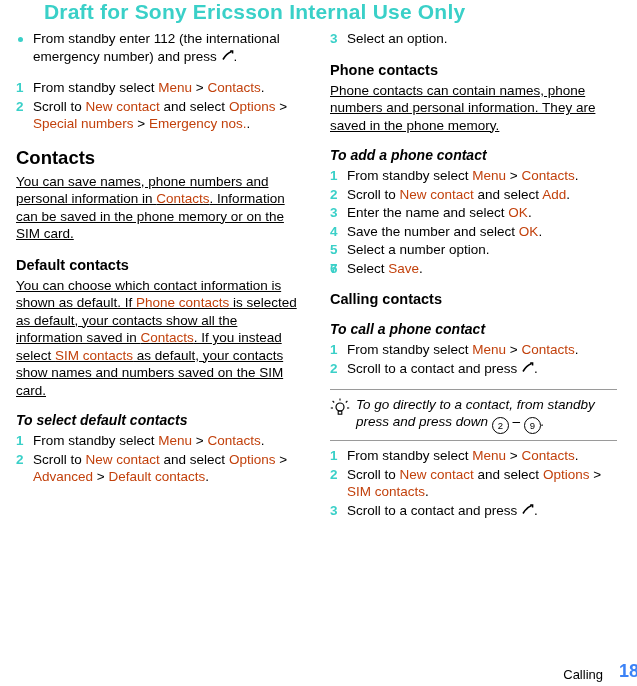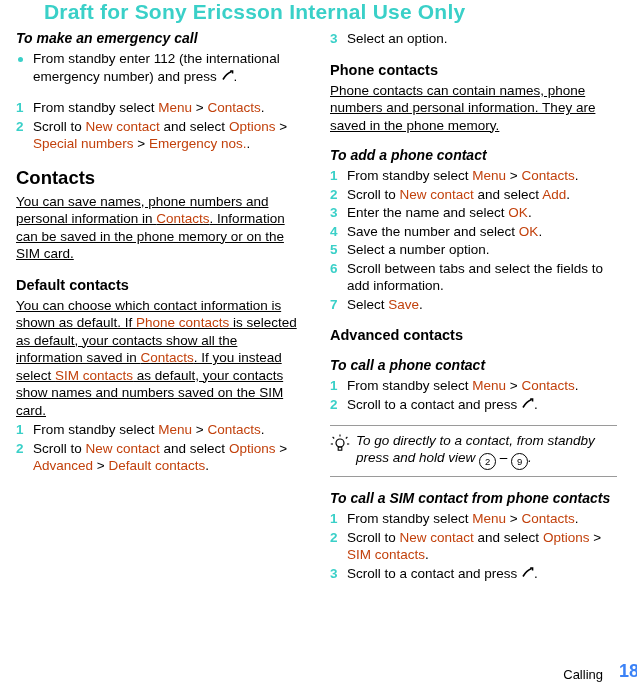--- a/index.html
+++ b/index.html
@@ -156,21 +156,20 @@
 </style>
 </head>
 <body>
 
 <div class="page">
 
   <div class="watermark">Draft for Sony Ericsson Internal Use Only</div>
 
   <div class="col col-left">
 
-    <div class="h3i first">To make an emergency call</div>
 
     <div class="bullet">
       <span>From standby enter 112 (the international emergency number) and press </span><span class="callicon"><svg width="13" height="13" viewBox="0 0 13 13">
             <path d="M2,9.5 C4,6 7,3.2 10.6,1.6" stroke="#000" stroke-width="1.6" fill="none"></path>
             <path d="M9.2,1.0 L11.6,1.0 L11.6,3.4" stroke="#000" stroke-width="1.5" fill="none"></path>
           </svg></span>.
     </div>
 
 
     <div class="step">
@@ -186,20 +185,21 @@
     <div class="para">
       <span>You can save names, phone numbers and personal information in </span><span class="t">Contacts</span><span>. Information can be saved in the phone memory or on the SIM card.</span>
     </div>
 
     <div class="h3">Default contacts</div>
 
     <div class="para">
       <span>You can choose which contact information is shown as default. If </span><span class="t">Phone contacts</span><span> is selected as default, your contacts show all the information saved in </span><span class="t">Contacts</span><span>. If you instead select </span><span class="t">SIM contacts</span><span> as default, your contacts show names and numbers saved on the SIM card.</span>
     </div>
 
+    <div class="h3i">To select default contacts</div>
 
     <div class="step">
       <span class="num">1</span><span>From standby select </span><span class="t">Menu</span><span> &gt; </span><span class="t">Contacts</span><span>.</span>
     </div>
 
     <div class="step">
       <span class="num">2</span><span>Scroll to </span><span class="t">New contact</span><span> and select </span><span class="t">Options</span><span> &gt; </span><span class="t">Advanced</span><span> &gt; </span><span class="t">Default contacts</span><span>.</span>
     </div>
 
   </div>
@@ -229,28 +229,28 @@
 
     <div class="step">
       <span class="num">4</span><span>Save the number and select </span><span class="t">OK</span><span>.</span>
     </div>
 
     <div class="step">
       <span class="num">5</span><span>Select a number option.</span>
     </div>
 
     <div class="step">
-      <span class="num">6</span><span>Scroll between tabs and select the fields to add information.</span>
+      <span class="num">6</span>
     </div>
 
     <div class="step">
       <span class="num">7</span><span>Select </span><span class="t">Save</span><span>.</span>
     </div>
 
-    <div class="h3">Advanced contacts</div>
+    <div class="h3">Calling contacts</div>
 
     <div class="h3i">To call a phone contact</div>
 
     <div class="step">
       <span class="num">1</span><span>From standby select </span><span class="t">Menu</span><span> &gt; </span><span class="t">Contacts</span><span>.</span>
     </div>
 
     <div class="step">
       <span class="num">2</span><span>Scroll to a contact and press </span><span class="callicon"><svg width="13" height="13" viewBox="0 0 13 13">
             <path d="M2,9.5 C4,6 7,3.2 10.6,1.6" stroke="#000" stroke-width="1.6" fill="none"></path>
@@ -263,24 +263,23 @@
         <svg width="20" height="20" viewBox="0 0 20 20">
           <circle cx="10" cy="9" r="4" fill="none" stroke="#000" stroke-width="1.2"></circle>
           <rect x="8.2" y="13" width="3.6" height="3.2" fill="none" stroke="#000" stroke-width="1.1"></rect>
           <line x1="10" y1="0.5" x2="10" y2="2.6" stroke="#000" stroke-width="1.1"></line>
           <line x1="2.6" y1="3.0" x2="4.2" y2="4.5" stroke="#000" stroke-width="1.1"></line>
           <line x1="17.4" y1="3.0" x2="15.8" y2="4.5" stroke="#000" stroke-width="1.1"></line>
           <line x1="0.8" y1="10" x2="3.0" y2="10" stroke="#000" stroke-width="1.1"></line>
           <line x1="19.2" y1="10" x2="17.0" y2="10" stroke="#000" stroke-width="1.1"></line>
         </svg>
       </span>
-      <span>To go directly to a contact, from standby press and hold view </span><span class="keycap">2</span><span> – </span><span class="keycap">9</span><span>.</span>
-    </div>
-
-    <div class="h3i">To call a SIM contact from phone contacts</div>
+      <span>To go directly to a contact, from standby press and press down </span><span class="keycap">2</span><span> – </span><span class="keycap">9</span><span>.</span>
+    </div>
+
 
     <div class="step">
       <span class="num">1</span><span>From standby select </span><span class="t">Menu</span><span> &gt; </span><span class="t">Contacts</span><span>.</span>
     </div>
 
     <div class="step">
       <span class="num">2</span><span>Scroll to </span><span class="t">New contact</span><span> and select </span><span class="t">Options</span><span> &gt; </span><span class="t">SIM contacts</span><span>.</span>
     </div>
 
     <div class="step">

